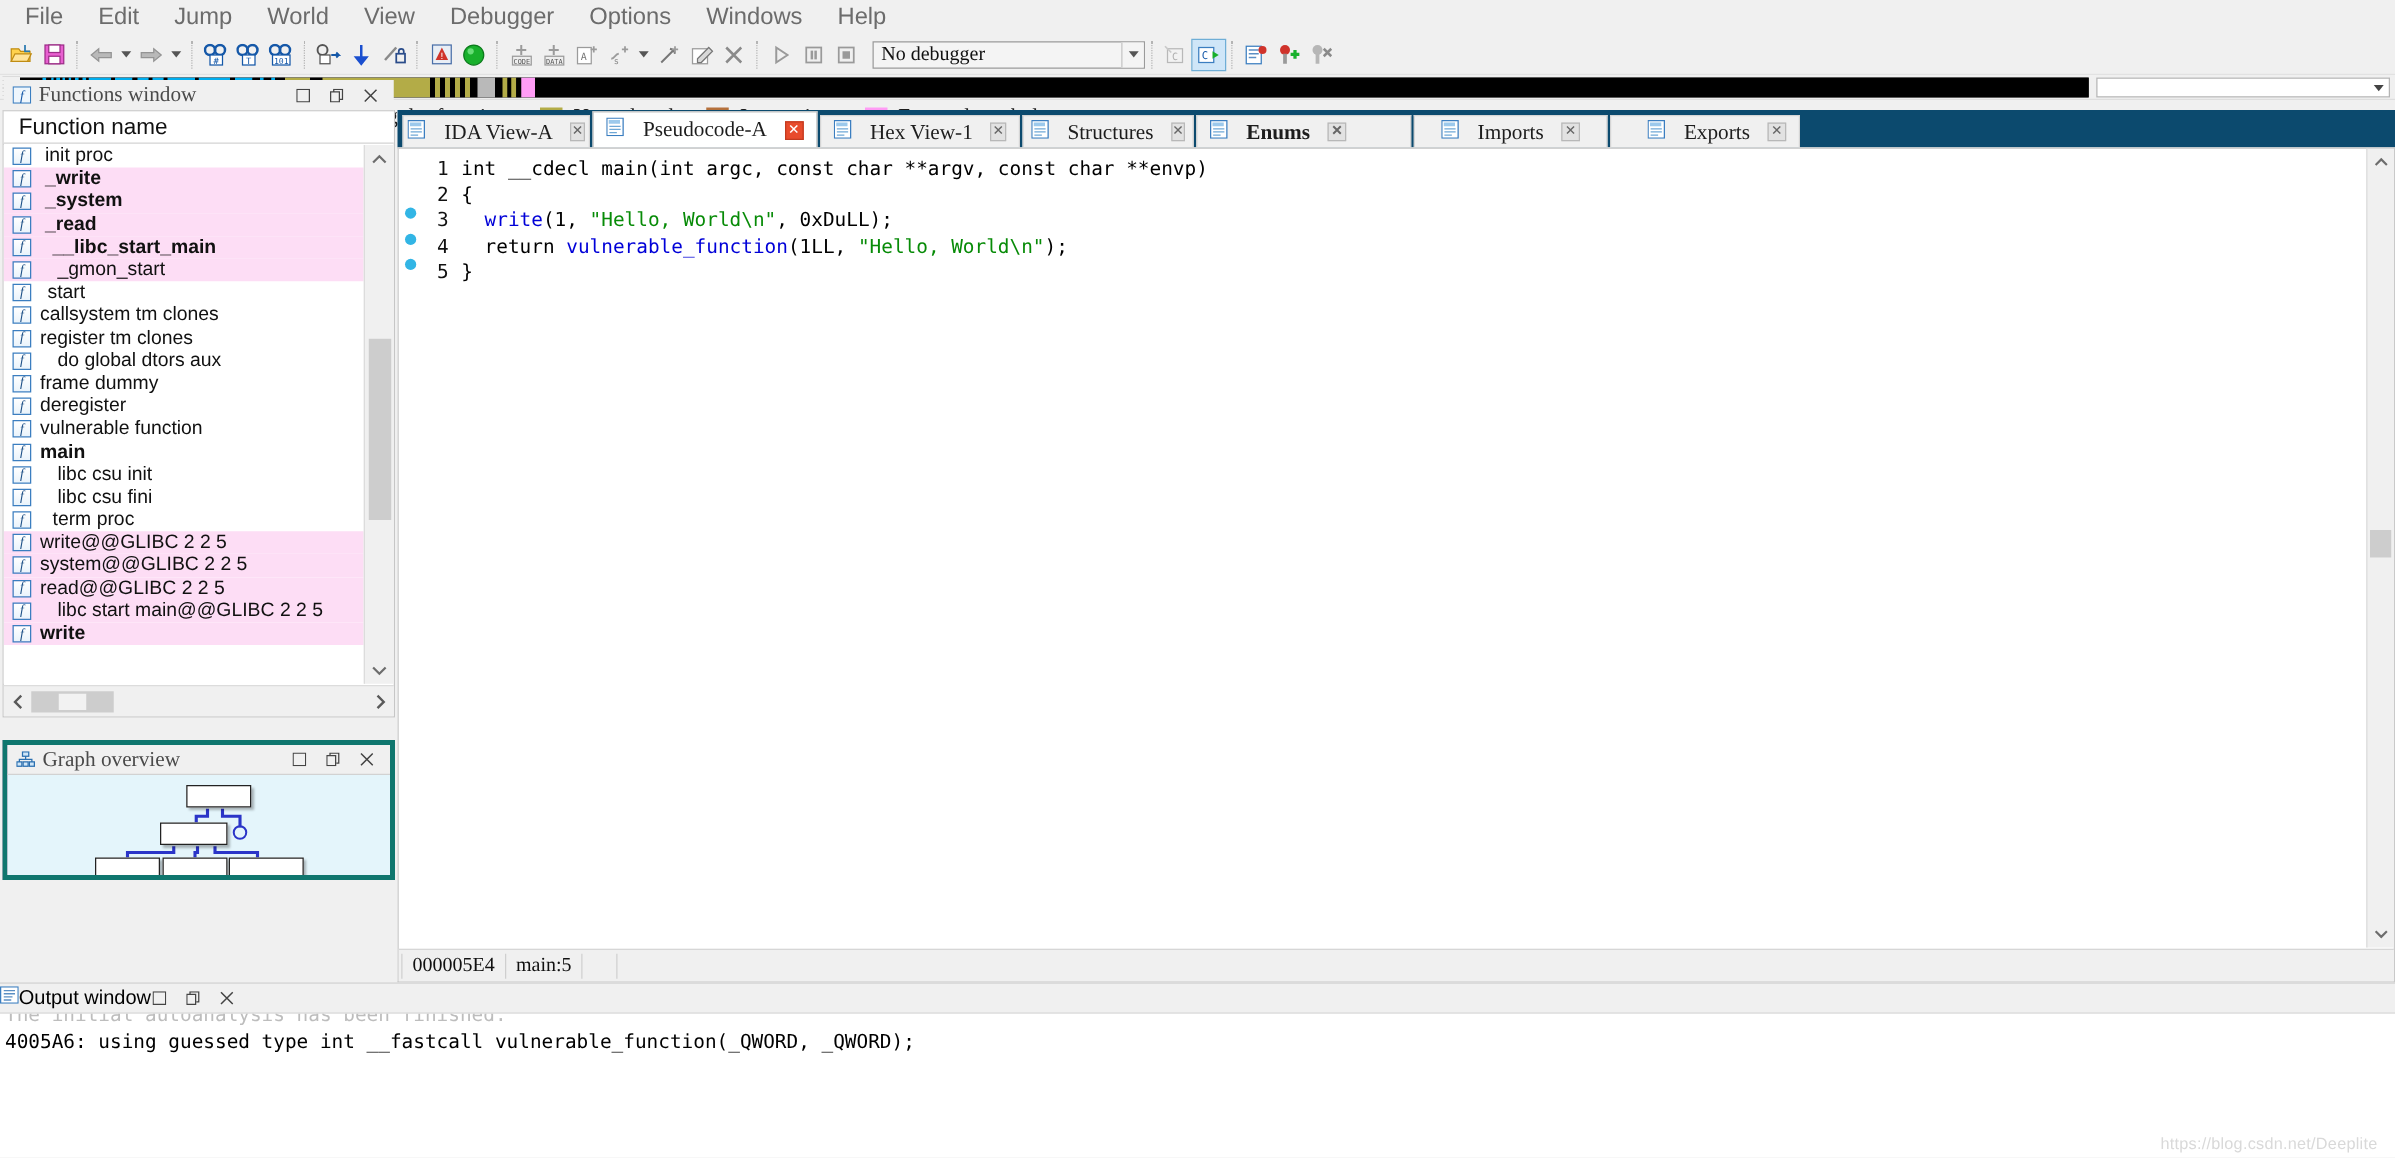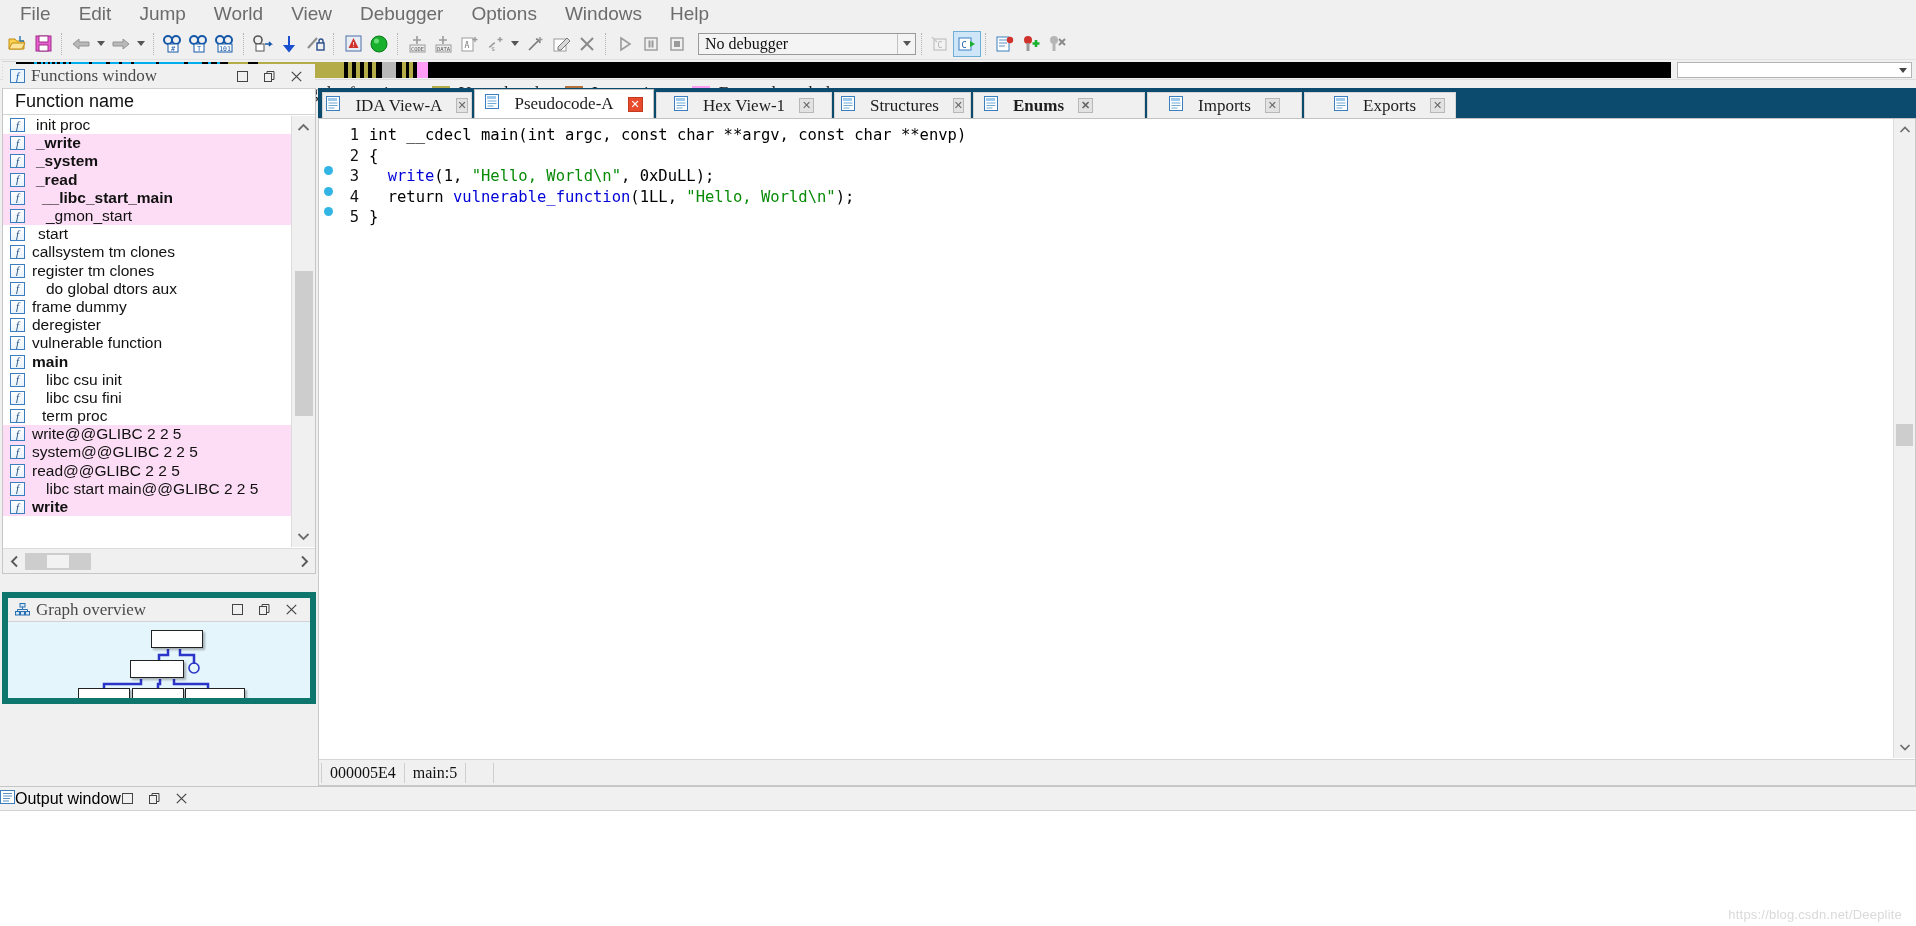--- a/index.html
+++ b/index.html
@@ -120,21 +120,21 @@
   .vs-arrow { height:22px; display:flex; align-items:center; justify-content:center; cursor:default;}
   .vs-thumb { position:absolute; left:3px; width:18px; background:#cdcdcd; }
   .fn-hscroll {
     position:absolute; left:0; right:0; bottom:0; height:25px;
     background:#f0f0f0; border-top:1px solid #dcdcdc; display:flex; align-items:center;
   }
   .hs-arrow { width:22px; display:flex;align-items:center;justify-content:center;cursor:default;}
   .hs-track { flex:1; height:17px; position:relative; }
   .hs-thumb { position:absolute; top:0; height:17px; background:#cdcdcd; }
 
-  .graphwin { position:absolute; left:2px; top:592px; width:314px; height:112px; border:6px solid #0f766e; background:#f9a8d4;}
+  .graphwin { position:absolute; left:2px; top:592px; width:314px; height:112px; border:4px solid #0f766e; background:#f9a8d4;}
   .graph-body { position:absolute; left:0; top:24px; right:0; bottom:0; background:#e4f5fb; overflow:hidden;}
   .gbox { position:absolute; background:#fff; border:1px solid #222; box-shadow:2px 2px 2px rgba(0,0,0,.28); }
 
   
   #maindock { position:absolute; left:318px; top:88px; right:0; bottom:140px; }
   .tabbar { height:30px; display:flex; align-items:flex-end; background:#0c4a6e; padding-left:4px; }
   .tab {
     height:26px; display:flex; align-items:center; gap:8px;
     padding:0 10px; margin-right:2px; cursor:default;
     background:#f0f0f0; border:1px solid #d5d5d5; border-bottom:none;
@@ -730,21 +730,21 @@
         </div>
         <div class="tab active" style="width: 180px; justify-content: center;">
           <span><svg width="15" height="15" viewBox="0 0 15 15">
               <rect x="0.5" y="0.5" width="13" height="14" fill="#ffffff" stroke="#3b7ec0"></rect>
               <rect x="2" y="2" width="9" height="3" fill="#9cc9ec"></rect>
               <path d="M2.5 7h9M2.5 9.5h9M2.5 12h6" stroke="#6fa8d6" stroke-width="1"></path>
             </svg></span>
           <span class="tlbl">Pseudocode-A</span>
           <span class="tclose">✕</span>
         </div>
-        <div class="tab" style="width: 176px; justify-content: center;">
+        <div class="tab" style="width: 160px; justify-content: center;">
           <span><svg width="15" height="15" viewBox="0 0 15 15">
               <rect x="0.5" y="0.5" width="13" height="14" fill="#ffffff" stroke="#3b7ec0"></rect>
               <rect x="2" y="2" width="9" height="3" fill="#9cc9ec"></rect>
               <path d="M2.5 7h9M2.5 9.5h9M2.5 12h6" stroke="#6fa8d6" stroke-width="1"></path>
             </svg></span>
           <span class="tlbl">Hex View-1</span>
           <span class="tclose">✕</span>
         </div>
         <div class="tab" style="width: 137px; justify-content: center;">
           <span><svg width="15" height="15" viewBox="0 0 15 15">
@@ -830,16 +830,20 @@
               <path d="M3 2.5V0.5h7v8H8" fill="none" stroke="#444"></path>
             </svg>
           </span>
         <span class="pt-btn">
             <svg width="11" height="11" viewBox="0 0 11 11">
               <path d="M0.8 0.8l9.4 9.4M10.2 0.8L0.8 10.2" stroke="#444" stroke-width="1.2"></path>
             </svg>
           </span>
       </span>
     </div>
+    <div class="out-body" id="outbody">
+        <div class="out-line faded" style="margin-top: -9px;">The initial autoanalysis has been finished.</div>
+        <div class="out-line">4005A6: using guessed type int __fastcall vulnerable_function(_QWORD, _QWORD);</div>
+      </div>
     <div class="watermark">https://blog.csdn.net/Deeplite</div>
   </div>
 
 </div>
 
 </body></html>

